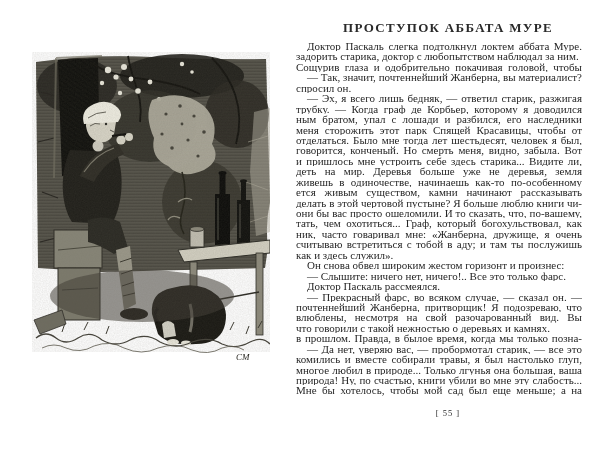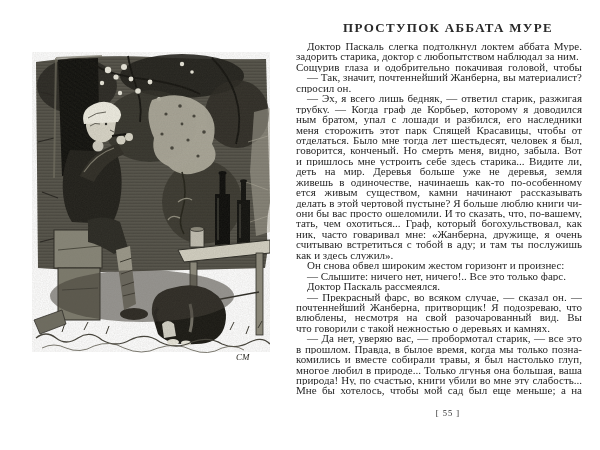--- a/index.html
+++ b/index.html
@@ -206,22 +206,22 @@
       <div class="line">ник, часто говаривал мне: «Жанберна, дружище, я очень рас-</div>
       <div class="line">считываю встретиться с тобой в аду; и там ты послужишь мне,</div>
       <div class="line last">как и здесь служил».</div>
       <div class="line indent last">Он снова обвел широким жестом горизонт и произнес:</div>
       <div class="line indent last">— Слышите: ничего нет, ничего!.. Все это только фарс.</div>
       <div class="line indent last">Доктор Паскаль рассмеялся.</div>
       <div class="line indent">— Прекрасный фарс, во всяком случае, — сказал он. — Вы,</div>
       <div class="line">почтеннейший Жанберна, притворщик! Я подозреваю, что вы</div>
       <div class="line">влюблены, несмотря на свой разочарованный вид. Вы только</div>
       <div class="line last">что говорили с такой нежностью о деревьях и камнях.</div>
+      <div class="line">в прошлом. Правда, в былое время, когда мы только позна-</div>
       <div class="line indent">— Да нет, уверяю вас, — пробормотал старик, — все это</div>
-      <div class="line">в прошлом. Правда, в былое время, когда мы только позна-</div>
       <div class="line">комились и вместе собирали травы, я был настолько глуп, что</div>
       <div class="line">многое любил в природе... Только лгунья она большая, ваша</div>
       <div class="line">природа! Ну, по счастью, книги убили во мне эту слабость...</div>
       <div class="line">Мне бы хотелось, чтобы мой сад был еще меньше; а на дорогу</div>
     </div>
 
   <div class="page-number">[ 55 ]</div>
 </div>
 
 </body></html>

